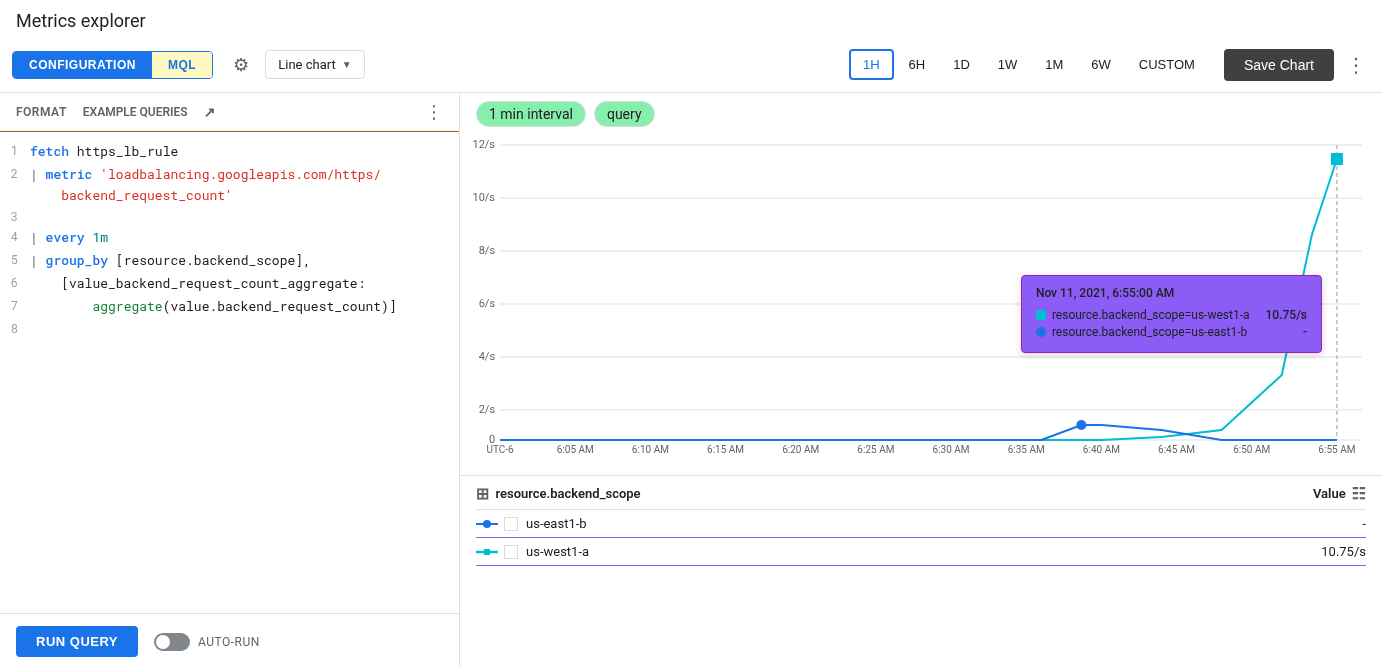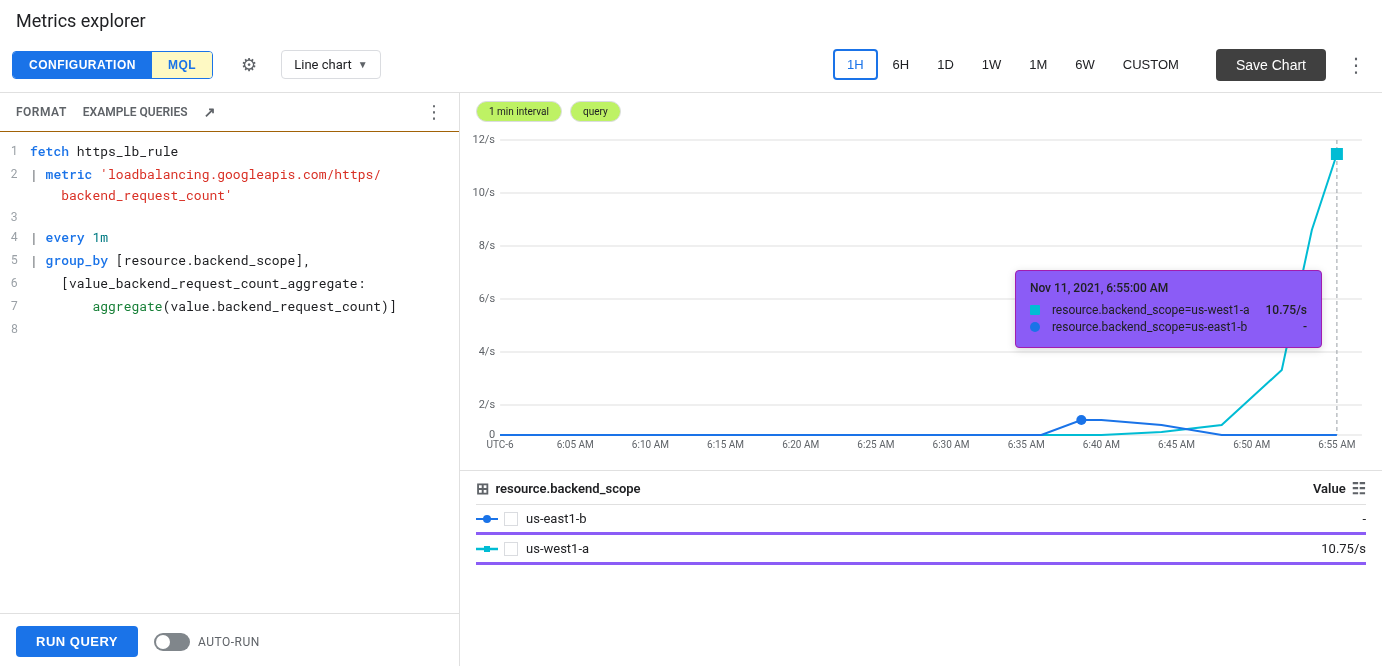--- a/index.html
+++ b/index.html
@@ -2,21 +2,21 @@
 <html><head>
   <meta charset="utf-8">
   <style>
     * { box-sizing: border-box; margin: 0; padding: 0; }
     body { font-family: 'Google Sans', Roboto, Arial, sans-serif; font-size: 13px; background: #fff; color: #202124; }
 
     .app-title { font-size: 18px; font-weight: 400; padding: 10px 16px 6px 16px; color: #202124; }
 
     .top-bar {
       display: flex; align-items: center; border-bottom: 1px solid #e0e0e0;
-      padding: 8px 12px; gap: 16px; height: 56px;
+      padding: 8px 12px; gap: 8px; height: 56px;
     }
     .tab-group { display: flex; border: 1px solid #1a73e8; border-radius: 4px; overflow: hidden; }
     .tab-btn {
       padding: 6px 16px; font-size: 12px; font-weight: 600; cursor: pointer; border: none; background: #fef9c3; color: #1a73e8; letter-spacing: 0.5px;
     }
     .tab-btn.active { background: #1a73e8; color: #fff; }
     .gear-btn { background: none; border: none; cursor: pointer; color: #5f6368; font-size: 18px; margin-left: 4px; padding: 4px 8px; }
 
     .spacer { flex: 1; }
 
@@ -58,49 +58,49 @@
     .left-bottom { padding: 12px 16px; border-top: 1px solid #e0e0e0; display: flex; align-items: center; gap: 16px; }
     .run-query-btn { padding: 8px 20px; background: #1a73e8; color: #fff; border: none; border-radius: 4px; font-size: 13px; font-weight: 600; cursor: pointer; letter-spacing: 0.5px; }
     .toggle-container { display: flex; align-items: center; gap: 8px; }
     .toggle { width: 36px; height: 18px; background: #80868b; border-radius: 9px; cursor: pointer; position: relative; }
     .toggle-knob { width: 14px; height: 14px; background: #fff; border-radius: 50%; position: absolute; top: 2px; left: 2px; }
     .toggle-label { font-size: 12px; font-weight: 400; color: #5f6368; letter-spacing: 0.5px; }
 
     
     .right-panel { flex: 1; display: flex; flex-direction: column; overflow: hidden; }
     .chart-chips { display: flex; gap: 8px; padding: 8px 16px; }
-    .chip { padding: 4px 12px; border: 1px solid #dadce0; border-radius: 16px; font-size: 10px; color: #202124; background: #bef264; cursor: pointer; }
+    .chip { padding: 4px 12px; border: 1px solid #dadce0; border-radius: 16px; font-size: 14px; color: #202124; background: #86efac; cursor: pointer; }
 
     
     .chart-svg-container { width: 100%; height: 340px; position: relative; }
 
     
     .legend-area { border-top: 1px solid #e0e0e0; padding: 8px 16px; }
     .legend-header { display: flex; align-items: center; justify-content: space-between; padding-bottom: 6px; border-bottom: 1px solid #e0e0e0; }
     .legend-title { font-size: 13px; font-weight: 600; color: #202124; display: flex; align-items: center; gap: 6px; }
     .legend-value-label { font-size: 13px; font-weight: 600; color: #202124; display: flex; align-items: center; gap: 6px; }
-    .legend-row { display: flex; align-items: center; padding: 6px 0; border-bottom: 3px solid #8b5cf6; }
+    .legend-row { display: flex; align-items: center; padding: 6px 0; border-bottom: 1px solid #8b5cf6; }
     .legend-checkbox { width: 14px; height: 14px; border: 1px solid #dadce0; background: #fff; margin-right: 8px; flex-shrink: 0; cursor: pointer; }
     .legend-name { flex: 1; font-size: 13px; color: #202124; }
     .legend-val { font-size: 13px; color: #202124; }
 
     .tooltip-box {
       position: absolute;
       background: #8b5cf6;
       border: 1px solid #a21caf;
       border-radius: 4px;
       padding: 10px 14px;
       box-shadow: 0 2px 8px rgba(0,0,0,0.15);
       font-size: 12px;
       min-width: 300px;
       pointer-events: none;
     }
     .tooltip-time { font-size: 12px; color: #202124; font-weight: 500; margin-bottom: 8px; }
     .tooltip-row { display: flex; align-items: center; justify-content: space-between; margin: 3px 0; gap: 16px; }
-    .tooltip-series { display: flex; align-items: center; gap: 12px; }
+    .tooltip-series { display: flex; align-items: center; gap: 6px; }
     .tooltip-dot { width: 10px; height: 10px; border-radius: 1px; flex-shrink: 0; }
     .tooltip-name { font-size: 12px; color: #202124; }
     .tooltip-value { font-size: 12px; color: #202124; font-weight: 500; }
 
     .grid-icon { font-size: 16px; color: #5f6368; cursor: pointer; }
   </style>
 </head>
 <body>
 
 <div class="app-title">Metrics explorer</div>

